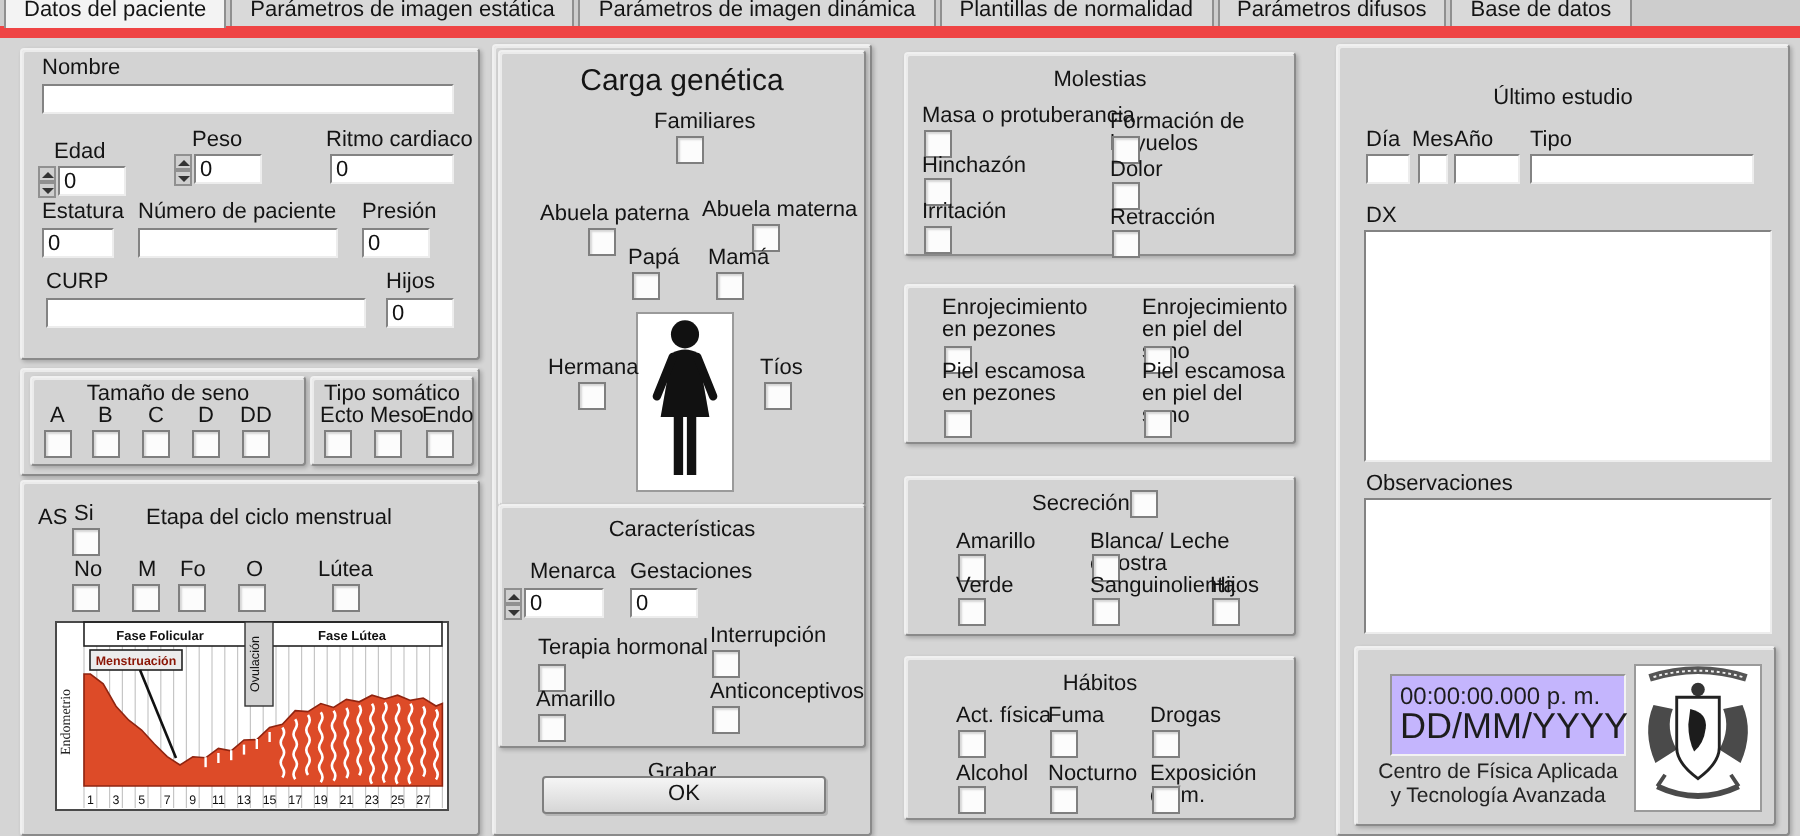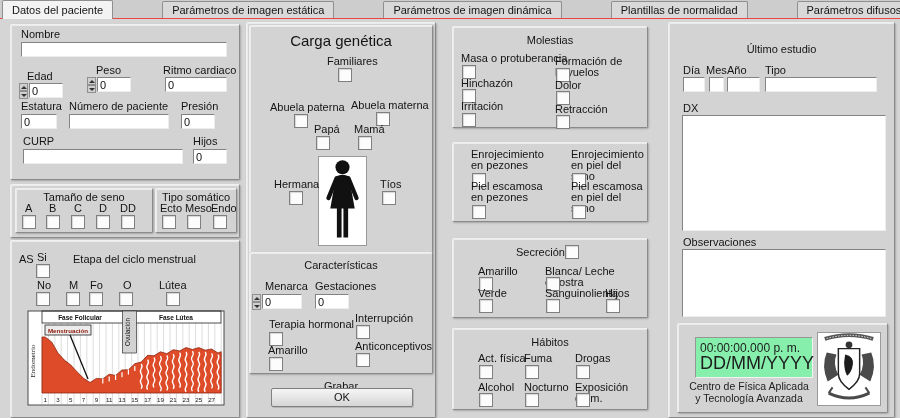--- a/index.html
+++ b/index.html
@@ -1,20 +1,20 @@
 <!DOCTYPE html>
 <html><head>
 <meta charset="utf-8">
 <style>
   html,body{margin:0;padding:0;}
   body{width:900px;height:418px;background:#d5d5d5;font-family:"Liberation Sans",sans-serif;
        font-size:11px;color:#141414;position:relative;overflow:hidden;}
   
   .tabbar{position:absolute;left:0;top:0;width:900px;height:19px;background:#cdcdcd;
-          border-bottom:1px solid #ef4444;display:flex;align-items:flex-end;padding-left:2px;box-sizing:border-box;gap:47px;}
+          border-bottom:6px solid #ef4444;display:flex;align-items:flex-end;padding-left:2px;box-sizing:border-box;}
   .tab{height:16px;line-height:16px;padding:0 9px;background:#d9d9d9;border:1px solid #8f8f8f;
        border-bottom:none;margin-right:2px;border-radius:2px 2px 0 0;white-space:nowrap;cursor:default;}
   .tab.active{background:#f3f3f3;height:18px;line-height:18px;position:relative;top:1px;z-index:2;}
   
   .panel,.group{position:absolute;background:#d3d3d3;border:1px solid #8a8a8a;
        border-top-color:#f0f0f0;border-left-color:#f0f0f0;border-radius:2px;
        box-shadow:inset 1px 1px 0 rgba(255,255,255,.55),1px 1px 2px rgba(0,0,0,.22);}
   .lbl{position:absolute;white-space:pre-line;line-height:11px;}
   .ctr{position:absolute;text-align:center;}
   .cb{position:absolute;width:12px;height:12px;background:#fcfcfc;border:1px solid #7f7f7f;
@@ -24,21 +24,21 @@
   .ta{position:absolute;background:#fff;border:1px solid;border-color:#838383 #ededed #ededed #838383;
       resize:none;outline:none;font:11px "Liberation Sans",sans-serif;}
   .spin{position:absolute;width:9px;height:16px;}
   .spin .b{width:9px;height:8px;background:#cfcfcf;border:1px solid #909090;box-sizing:border-box;position:relative;}
   .spin .b::after{content:"";position:absolute;left:1px;border-left:3px solid transparent;border-right:3px solid transparent;}
   .spin .up::after{top:2px;border-bottom:3px solid #333;}
   .spin .dn::after{top:2px;border-top:3px solid #333;}
   .btn{position:absolute;background:linear-gradient(#f5f5f5,#d6d6d6);border:1px solid #7f7f7f;
        border-radius:2px;text-align:center;height:17px;line-height:16px;box-shadow:1px 1px 0 #b5b5b5;cursor:default;}
   .whitebox{position:absolute;background:#fff;border:1px solid #9a9a9a;}
-  .timebox{position:absolute;background:#86efac;border:1px solid;border-color:#969696 #f2f2f2 #f2f2f2 #969696;
+  .timebox{position:absolute;background:#c4b5fd;border:1px solid;border-color:#969696 #f2f2f2 #f2f2f2 #969696;
            padding:3px 4px;color:#1d1d1d;}
   .t1{font-size:12px;line-height:15px;}
   .t2{font-size:18px;line-height:15px;}
   .org{position:absolute;text-align:center;font-size:10.5px;line-height:12px;color:#222;}
   .gtitle{font-size:15px;}
 </style>
 </head>
 <body>
 
 <div class="tabbar">

